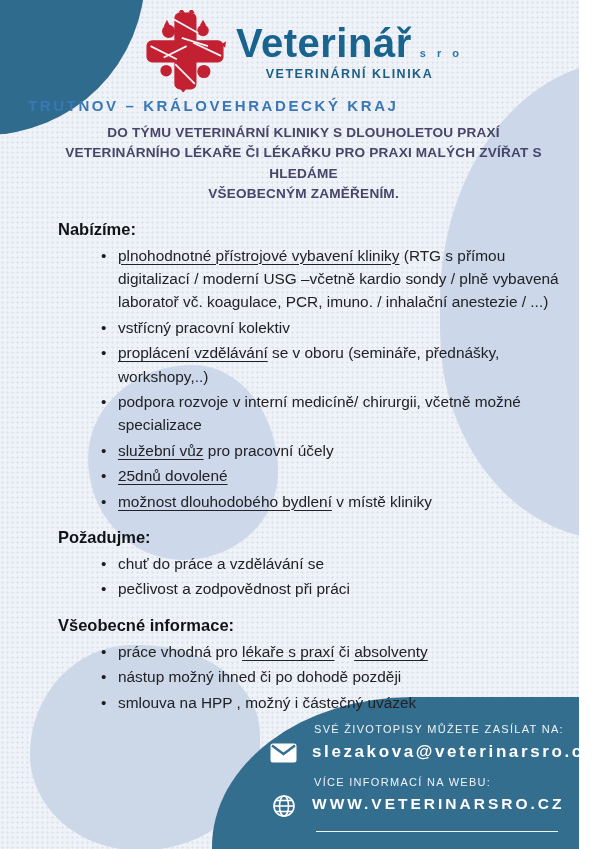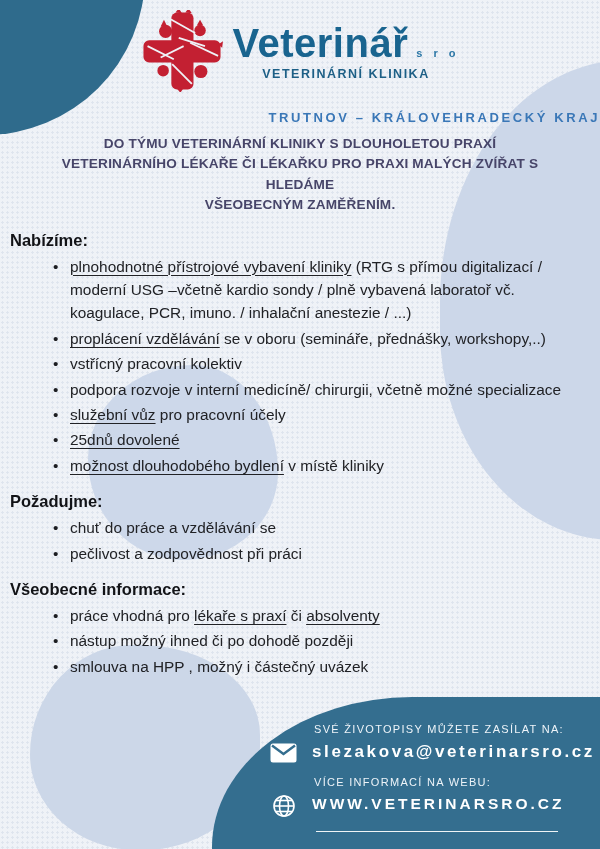--- a/index.html
+++ b/index.html
@@ -1,22 +1,23 @@
 <!DOCTYPE html>
 <html><head>
 <meta charset="utf-8">
 <style>
   html,body{margin:0;padding:0;background:#ffffff;}
   .page{
-    position:relative;width:600px;height:849px;overflow:hidden;
+    position:relative;width:551px;height:849px;overflow:hidden;
     background-color:#eff2f7;
     background-image:radial-gradient(circle, rgba(125,148,185,.14) 1px, transparent 1.3px);
     background-size:5px 5px;
     font-family:"Liberation Sans", sans-serif;
     color:#1e1f24;
+    padding-left:28px;
   }
   
   .blob{position:absolute;z-index:0;}
   .blob-dark-tl{left:-175px;top:-185px;width:320px;height:320px;border-radius:50%;background:#2f6b8c;}
   .blob-light-right{left:440px;top:60px;width:400px;height:480px;background:#ccd7e9;
     border-radius:48% 52% 55% 45% / 52% 48% 55% 45%;}
   .blob-light-mid{left:88px;top:365px;width:190px;height:195px;background:#cdd8ea;
     border-radius:55% 45% 50% 50% / 48% 55% 45% 52%;}
   .blob-light-bl{left:30px;top:645px;width:230px;height:205px;background:#ccd7e8;
     border-radius:46% 54% 52% 48% / 55% 45% 52% 48%;}
@@ -29,27 +30,27 @@
   .logo-row{display:flex;justify-content:center;align-items:center;gap:10px;padding-top:10px;}
   .logo-cross{width:82px;height:82px;flex:0 0 auto;}
   .brand-block{text-align:center;}
   .brand-line{display:flex;align-items:baseline;justify-content:center;gap:8px;}
   .brand-name{font-size:40px;font-weight:bold;color:#19648f;letter-spacing:.5px;}
   .brand-suffix{font-size:11px;font-weight:bold;color:#2c77a6;letter-spacing:4px;}
   .brand-tagline{font-size:12.5px;font-weight:bold;color:#1d5f86;letter-spacing:1.5px;margin-top:1px;}
 
   .title{margin-top:9px;text-align:center;font-size:30px;font-weight:bold;
     color:#2b6dac;letter-spacing:3px;}
-  .subtitle{margin-top:18px;text-align:right;font-size:13px;font-weight:bold;
+  .subtitle{margin-top:5px;text-align:left;font-size:15px;font-weight:bold;
     color:#3a77b7;letter-spacing:2.6px;}
   .intro{margin:9px auto 2px auto;width:520px;text-align:center;font-size:13.6px;
     font-weight:bold;color:#474569;line-height:1.5;letter-spacing:.2px;}
 
   
-  .sections{margin:10px 16px 0 10px;}
+  .sections{margin:10px 16px 0 30px;}
   .sec-title{font-size:16.5px;font-weight:bold;color:#121317;margin:15px 0 5px 0;}
   ul.bullets{margin:0;padding:0 0 0 60px;list-style:none;}
   ul.bullets li{position:relative;font-size:15.4px;line-height:1.52;color:#212226;
     margin:2px 0;max-width:500px;}
   ul.bullets li::before{content:"•";position:absolute;left:-17px;top:0;color:#1c1d21;}
   .u{text-decoration:underline;text-underline-offset:3px;text-decoration-thickness:1.2px;}
 
   
   .contact{position:absolute;left:212px;top:697px;right:0;bottom:0;z-index:2;
     color:#ffffff;padding-top:26px;}
@@ -113,22 +114,22 @@
       <div>DO TÝMU VETERINÁRNÍ KLINIKY S DLOUHOLETOU PRAXÍ</div>
       <div>VETERINÁRNÍHO LÉKAŘE ČI LÉKAŘKU PRO PRAXI MALÝCH ZVÍŘAT S</div>
       <div>HLEDÁME</div>
       <div>VŠEOBECNÝM ZAMĚŘENÍM.</div>
     </div>
 
     <div class="sections">
         <div class="sec-title">Nabízíme:</div>
         <ul class="bullets">
           <li><span class="u">plnohodnotné přístrojové vybavení kliniky</span><span> (RTG s přímou digitalizací / moderní USG –včetně kardio sondy / plně vybavená laboratoř vč. koagulace, PCR, imuno. / inhalační anestezie / ...)</span></li>
+          <li><span>vstřícný pracovní kolektiv</span></li>
           <li><span class="u">proplácení vzdělávání</span><span> se v oboru (semináře, přednášky, workshopy,..)</span></li>
-          <li><span>vstřícný pracovní kolektiv</span></li>
           <li><span>podpora rozvoje v interní medicíně/ chirurgii, včetně možné specializace</span></li>
           <li><span class="u">služební vůz</span><span> pro pracovní účely</span></li>
           <li><span class="u">25dnů dovolené</span></li>
           <li><span class="u">možnost dlouhodobého bydlení</span><span> v místě kliniky</span></li>
         </ul>
         <div class="sec-title">Požadujme:</div>
         <ul class="bullets">
           <li><span>chuť do práce a vzdělávání se</span></li>
           <li><span>pečlivost a zodpovědnost při práci</span></li>
         </ul>

